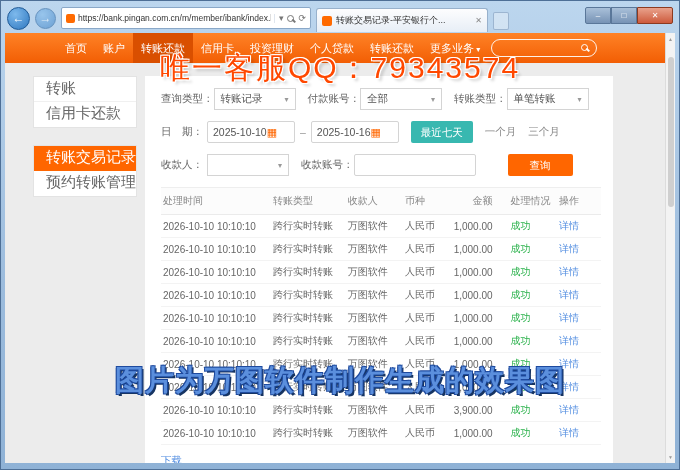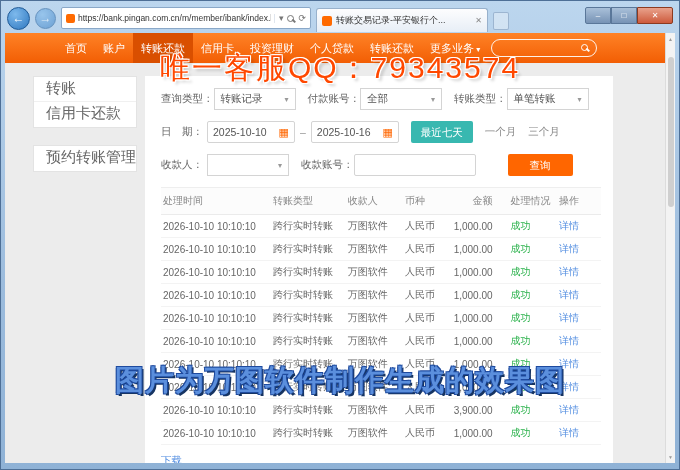--- a/index.html
+++ b/index.html
@@ -79,21 +79,21 @@
 
   .main { flex:1; margin-left:8px; margin-right:52px; background:#fff; padding:12px 12px 8px 16px; }
 
   .frow { display:flex; align-items:center; font-size:10.5px; color:#666; margin-bottom:11px; }
   .flabel { white-space:nowrap; }
   .sp { margin-left:12px; }
   .fselect { width:82px; height:22px; border:1px solid #d4d4d4; border-radius:0; background:#fff;
     display:flex; align-items:center; justify-content:space-between; padding:0 6px; color:#555; cursor:pointer; }
   .fselect .caret { color:#999; font-size:8px; }
   .dateinput { width:88px; height:22px; border:1px solid #d4d4d4; border-radius:2px; background:#fff;
-    display:flex; align-items:center; justify-content:space-between; padding:0 5px; color:#555; cursor:pointer; }
+    display:flex; align-items:center; justify-content:flex-start; padding:0 5px; color:#555; cursor:pointer; }
   .cal { color:#ff6600; font-size:11px; line-height:1; }
   .dash { margin:0 5px; color:#999; }
   .quick { margin-left:12px; color:#888; cursor:pointer; white-space:nowrap; }
   .quick.active { background:#38b8b0; color:#fff; height:22px; line-height:22px; padding:0 10px;
     border-radius:2px; }
   .finput { width:122px; height:22px; border:1px solid #d4d4d4; border-radius:2px; background:#fff; cursor:text; }
   .btn-orange { margin-left:32px; background:#ff6600; color:#fff; height:22px; line-height:22px;
     padding:0 22px; border-radius:2px; cursor:pointer; }
 
   table { width:100%; border-collapse:collapse; font-size:10px; color:#666; margin-top:4px;
@@ -172,20 +172,21 @@
     </div>
 
     <div class="content">
 
       <div class="sidebar">
         <div class="sgroup">
           <div class="sitem">转账</div>
             <div class="sitem">信用卡还款</div>
         </div>
         <div class="sgroup">
+          <div class="sitem active">转账交易记录</div>
             <div class="sitem">预约转账管理</div>
         </div>
       </div>
 
       <div class="main">
 
         <div class="frow">
           <span class="flabel">查询类型：</span>
           <div class="fselect">
             <span>转账记录</span>

